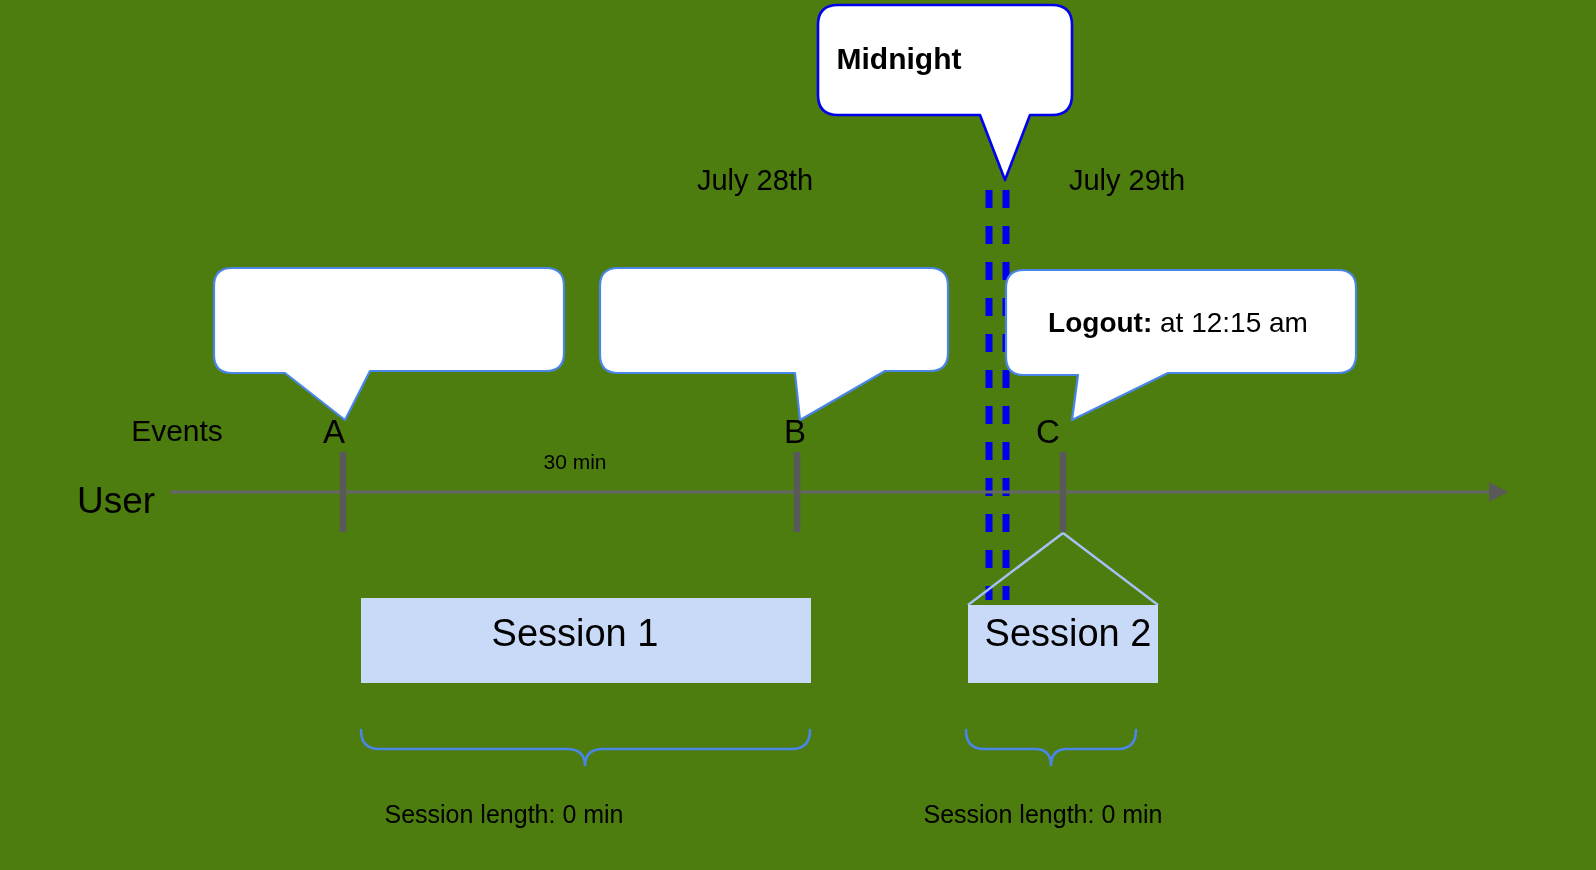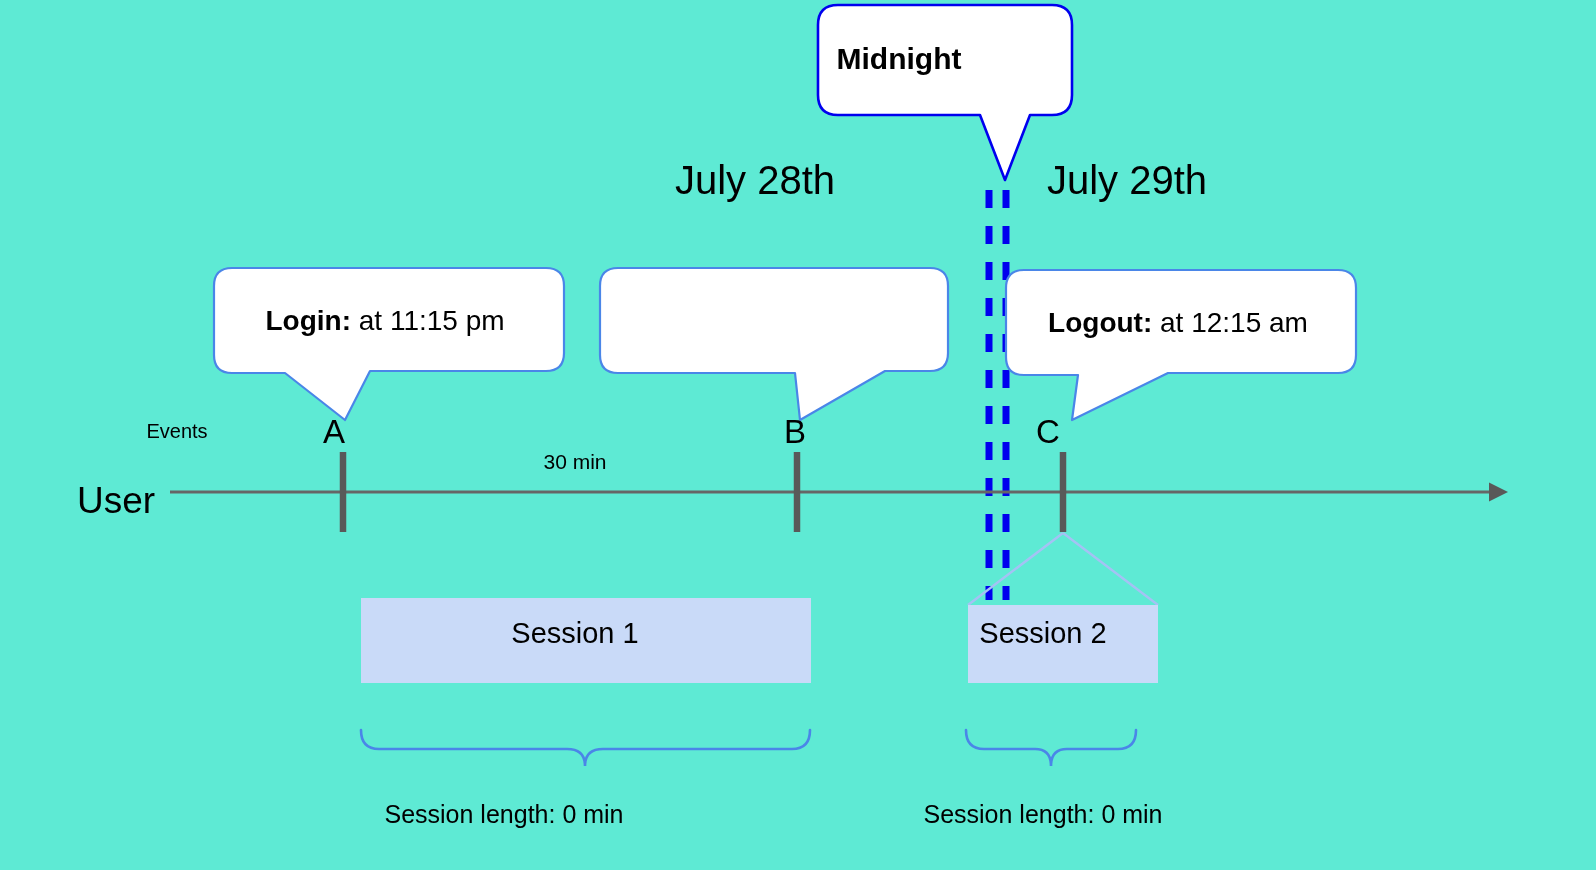--- a/index.html
+++ b/index.html
@@ -9,21 +9,21 @@
     background: #ffffff;
   }
   body {
     font-family: "Liberation Sans", sans-serif;
     color: #000000;
   }
   #diagram-root {
     position: relative;
     width: 1596px;
     height: 870px;
-    background: #5eead4;
+    background: #4d7c0f;
     overflow: hidden;
   }
   #diagram-svg {
     position: absolute;
     left: 0;
     top: 0;
     width: 1596px;
     height: 870px;
   }
   .lbl {
@@ -32,37 +32,37 @@
     line-height: 1;
   }
   .lbl-center {
     transform: translate(-50%, -50%);
   }
   .t-axis-name {
     font-size: 37px;
     color: #000;
   }
   .t-events-name {
-    font-size: 20px;
+    font-size: 30px;
     color: #000;
   }
   .t-point {
     font-size: 33px;
     color: #000;
   }
   .t-date {
-    font-size: 40px;
+    font-size: 29px;
     color: #000;
   }
   .t-duration {
     font-size: 21px;
     color: #000;
   }
   .t-session {
-    font-size: 29px;
+    font-size: 38px;
     color: #000;
   }
   .t-sesslen {
     font-size: 25px;
     color: #000;
   }
   .t-callout {
     font-size: 28px;
     color: #000;
   }
@@ -194,42 +194,39 @@
     </g>
 
   </svg>
 
   <div class="lbl lbl-center t-midnight" style="left:899px; top:59px;">Midnight</div>
 
   <div class="lbl lbl-center t-date" style="left:755px; top:180px;">July 28th</div>
 
   <div class="lbl lbl-center t-date" style="left:1127px; top:180px;">July 29th</div>
 
-  <div class="lbl lbl-center t-callout" style="left:385px; top:321px;">
-    <b>Login:</b><span> at 11:15 pm</span>
-  </div>
 
 
   <div class="lbl lbl-center t-callout" style="left:1178px; top:323px;">
     <b>Logout:</b><span> at 12:15 am</span>
   </div>
 
   <div class="lbl lbl-center t-events-name" style="left:177px; top:431px;">Events</div>
 
   <div class="lbl lbl-center t-point" style="left:334px; top:431px;">A</div>
 
   <div class="lbl lbl-center t-point" style="left:795px; top:431px;">B</div>
 
   <div class="lbl lbl-center t-point" style="left:1048px; top:431px;">C</div>
 
   <div class="lbl lbl-center t-duration" style="left:575px; top:461px;">30 min</div>
 
   <div class="lbl lbl-center t-axis-name" style="left:88px; top:500px;margin-left:28px;">User</div>
 
   <div class="lbl lbl-center t-session" style="left:575px; top:633px;">Session 1</div>
 
-  <div class="lbl lbl-center t-session" style="left:1043px; top:633px;">Session 2</div>
+  <div class="lbl lbl-center t-session" style="left:1068px; top:633px;">Session 2</div>
 
   <div class="lbl lbl-center t-sesslen" style="left:504px; top:814px;">Session length: 0 min</div>
 
   <div class="lbl lbl-center t-sesslen" style="left:1043px; top:814px;">Session length: 0 min</div>
 
 </div>
 
 </body></html>

